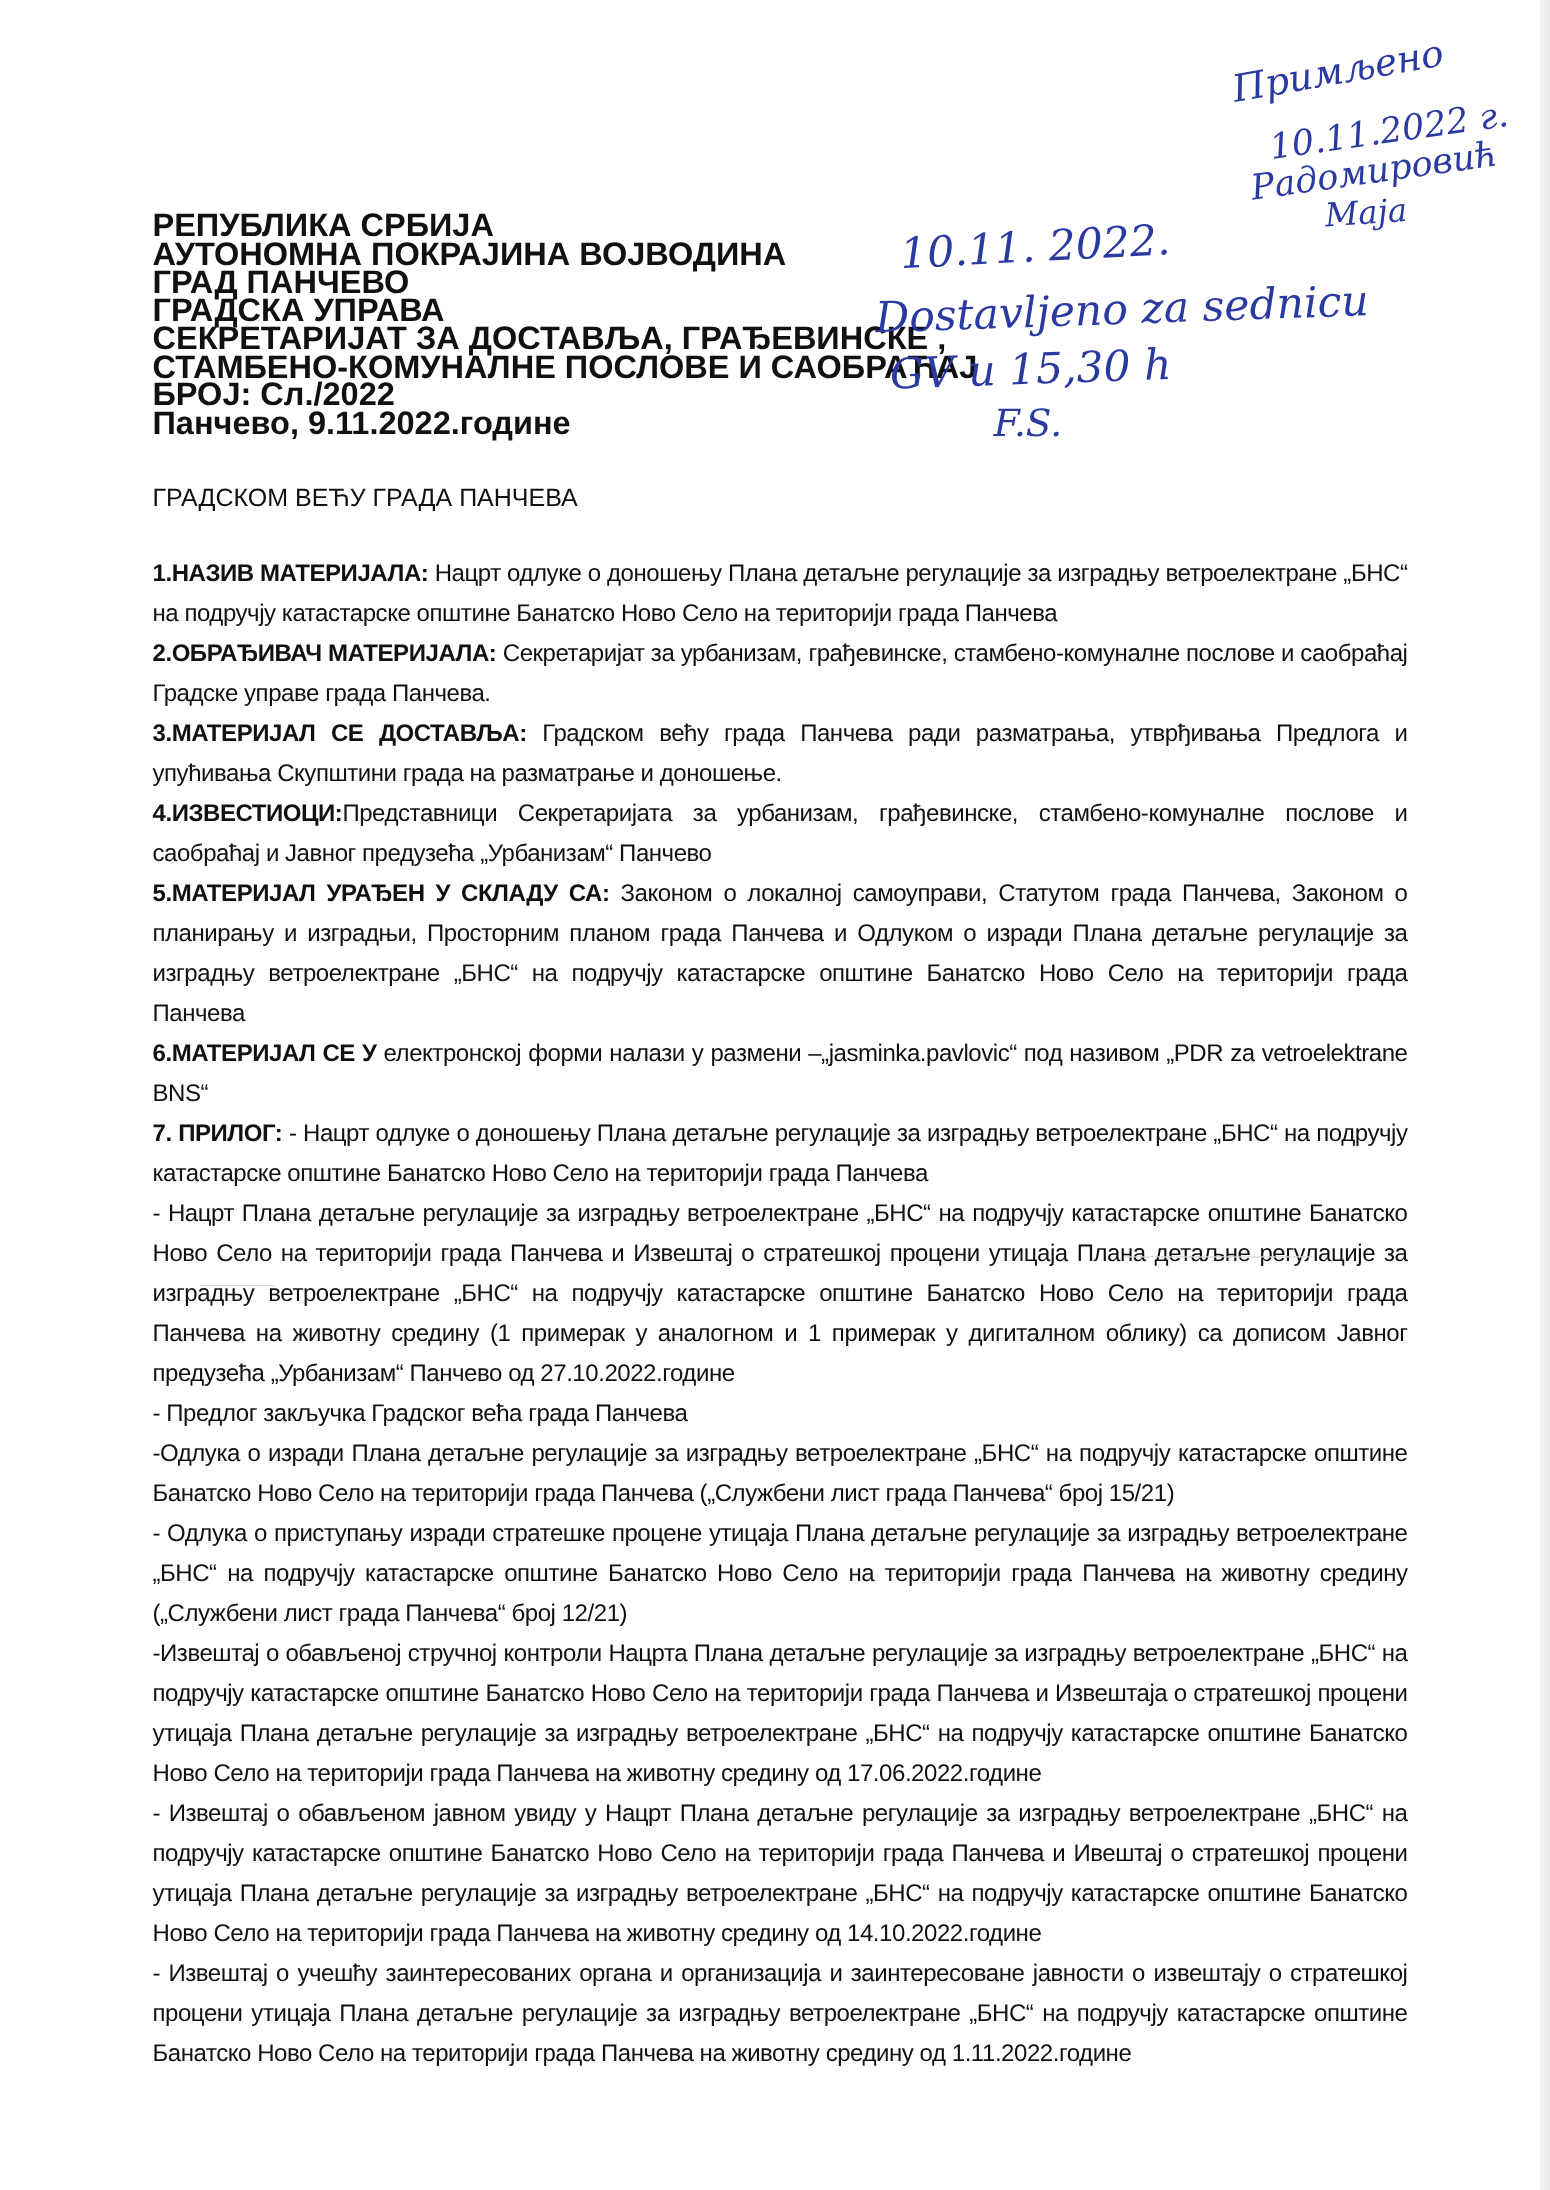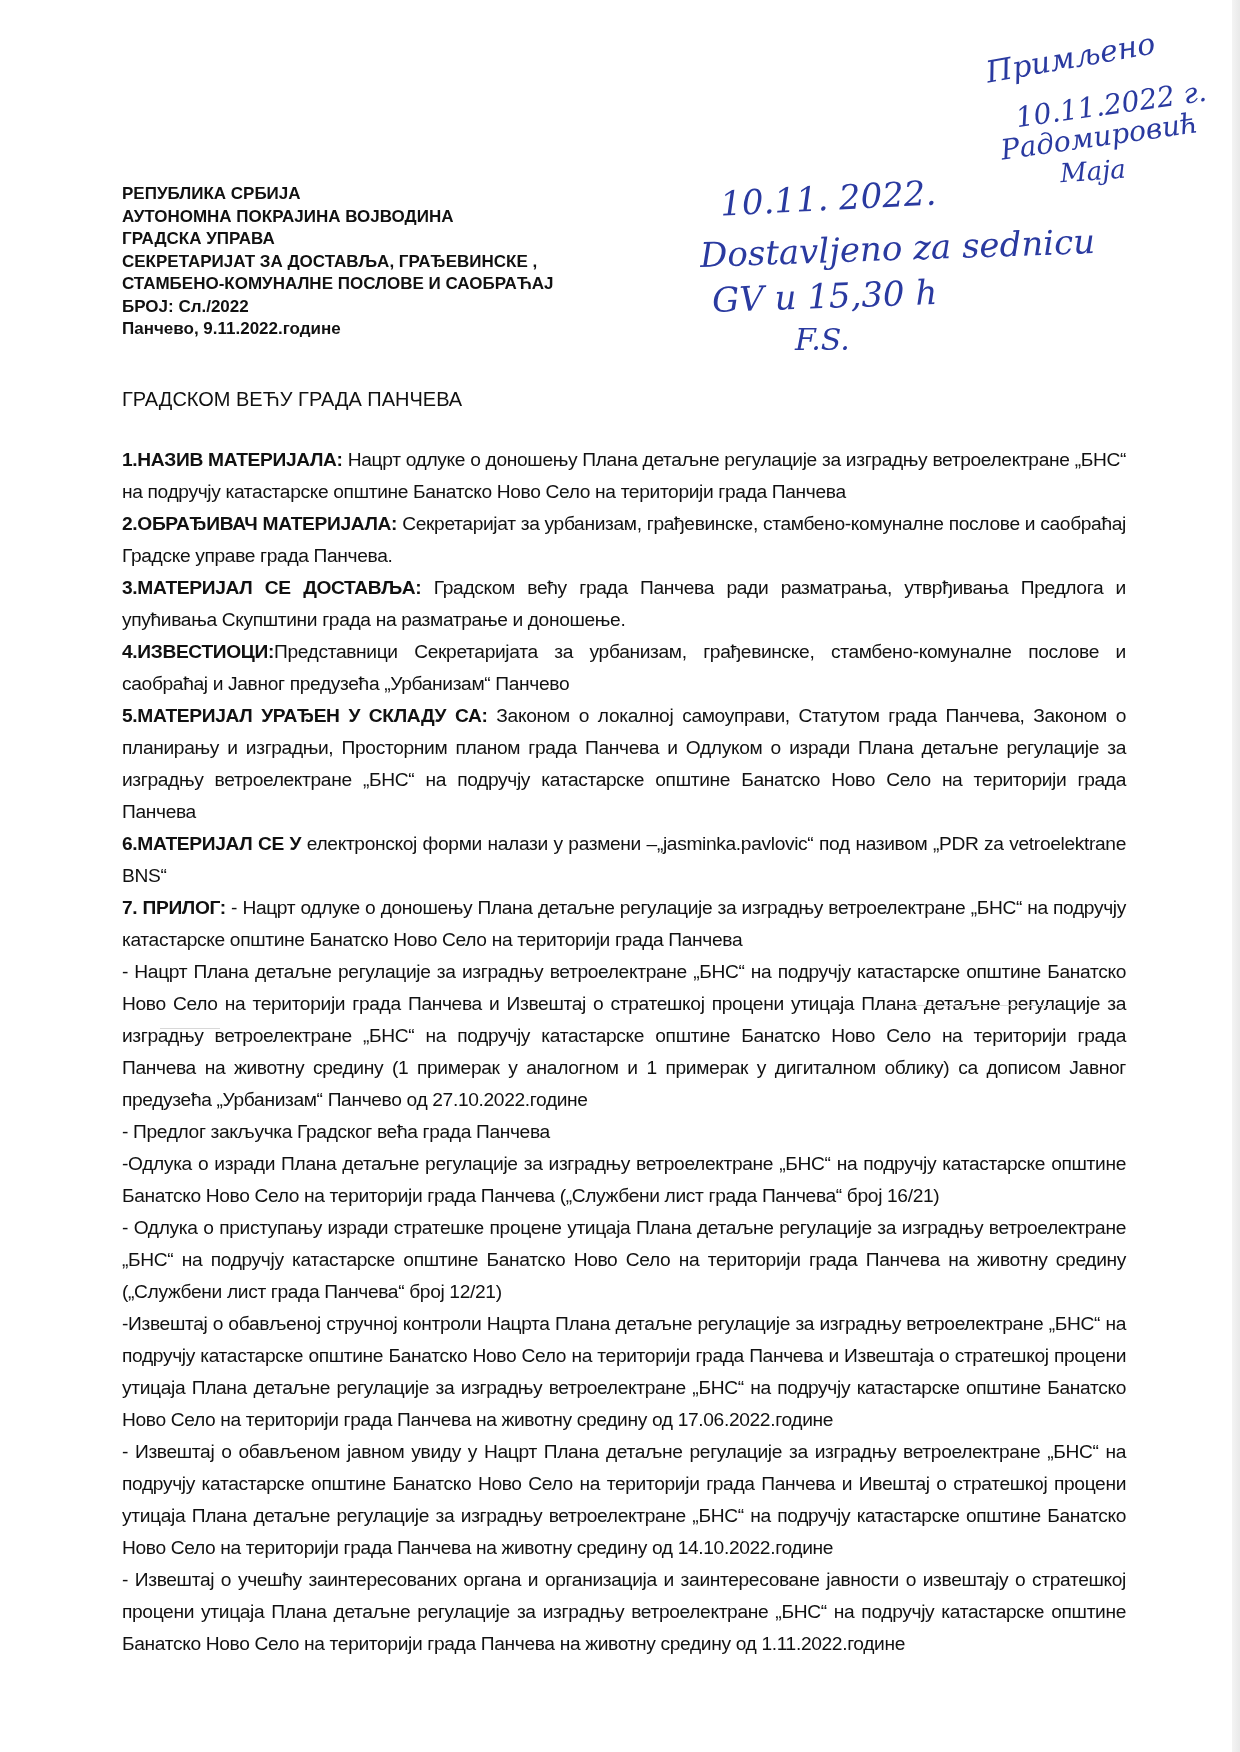--- a/index.html
+++ b/index.html
@@ -21,23 +21,22 @@
       right: 0;
       width: 8px;
       height: 1752px;
       background: linear-gradient(to right, #f4f4f4, #e9e9e9);
     }
     .header-block {
       position: absolute;
       left: 122px;
       top: 169px;
       font-weight: bold;
-      font-size: 17px;
+      font-size: 26px;
       line-height: 22.5px;
-      margin-top: 14px;
     }
     .header-block div { white-space: nowrap; }
     .addressee {
       position: absolute;
       left: 122px;
       top: 388px;
       font-size: 20px;
       line-height: 22px;
       white-space: nowrap;
     }
@@ -82,20 +81,21 @@
     }
   </style>
 </head>
 <body>
 
 <div class="right-edge"></div>
 
 <div class="header-block">
   <div>РЕПУБЛИКА СРБИЈА</div>
   <div>АУТОНОМНА ПОКРАЈИНА ВОЈВОДИНА</div>
+  <div>ГРАД ПАНЧЕВО</div>
   <div>ГРАДСКА УПРАВА</div>
   <div>СЕКРЕТАРИЈАТ ЗА ДОСТАВЉА, ГРАЂЕВИНСКЕ ,</div>
   <div>СТАМБЕНО-КОМУНАЛНЕ ПОСЛОВЕ И САОБРАЋАЈ</div>
   <div>БРОЈ: Сл./2022</div>
   <div>Панчево, 9.11.2022.године</div>
 </div>
 
 <div class="handwriting hw-a1">Примљено</div>
 <div class="handwriting hw-a2">10.11.2022 г.</div>
 <div class="handwriting hw-a3">Радомировић</div>
@@ -111,21 +111,21 @@
 <div class="body-text">
   <p class="narrow"><span class="item-label">1.НАЗИВ МАТЕРИЈАЛА:</span><span> Нацрт одлуке о доношењу Плана детаљне регулације за изградњу ветроелектране „БНС“ на подручју катастарске општине Банатско Ново Село на територији града Панчева</span></p>
   <p class="narrow"><span class="item-label">2.ОБРАЂИВАЧ МАТЕРИЈАЛА:</span><span> Секретаријат за урбанизам, грађевинске, стамбено-комуналне послове и саобраћај Градске управе града Панчева.</span></p>
   <p class="narrow"><span class="item-label">3.МАТЕРИЈАЛ СЕ ДОСТАВЉА:</span><span> Градском већу града Панчева ради разматрања, утврђивања Предлога и упућивања Скупштини града на разматрање и доношење.</span></p>
   <p class="narrow"><span class="item-label">4.ИЗВЕСТИОЦИ:</span><span>Представници Секретаријата за урбанизам, грађевинске, стамбено-комуналне послове и саобраћај и Јавног предузећа „Урбанизам“ Панчево</span></p>
   <p class="narrow"><span class="item-label">5.МАТЕРИЈАЛ УРАЂЕН У СКЛАДУ СА:</span><span> Законом о локалној самоуправи, Статутом града Панчева, Законом о планирању и изградњи, Просторним планом града Панчева и  Одлуком  о изради Плана детаљне регулације за изградњу ветроелектране „БНС“ на подручју катастарске општине Банатско Ново Село на територији града Панчева</span></p>
   <p class="narrow"><span class="item-label">6.МАТЕРИЈАЛ СЕ У</span><span>  електронској форми налази у размени –„jasminka.pavlovic“ под називом  „PDR za vetroelektrane BNS“</span></p>
   <p class="narrow"><span class="item-label">7. ПРИЛОГ:</span><span>  - Нацрт одлуке о доношењу Плана детаљне регулације за изградњу ветроелектране „БНС“ на подручју катастарске општине Банатско Ново Село на територији града Панчева</span></p>
   <p class="narrow">- Нацрт  Плана детаљне регулације за изградњу ветроелектране „БНС“ на подручју катастарске општине Банатско Ново Село на територији града Панчева   и Извештај о стратешкој процени утицаја Плана детаљне регулације за изградњу ветроелектране „БНС“ на подручју катастарске општине Банатско Ново Село на територији града Панчева  на животну средину (1 примерак у аналогном и 1 примерак у дигиталном облику) са дописом Јавног предузећа „Урбанизам“ Панчево од 27.10.2022.године</p>
   <p class="narrow">- Предлог закључка Градског већа града Панчева</p>
-  <p class="narrow">-Одлука о  изради  Плана детаљне регулације за изградњу ветроелектране „БНС“ на подручју катастарске општине Банатско Ново Село на територији града Панчева  („Службени лист града Панчева“ број 16/21)</p>
+  <p class="narrow">-Одлука о  изради  Плана детаљне регулације за изградњу ветроелектране „БНС“ на подручју катастарске општине Банатско Ново Село на територији града Панчева  („Службени лист града Панчева“ број 15/21)</p>
   <p class="narrow">- Одлука о приступању изради стратешке процене утицаја Плана детаљне регулације за изградњу ветроелектране „БНС“ на подручју катастарске општине Банатско Ново Село на територији града Панчева   на животну средину („Службени лист града Панчева“ број 12/21)</p>
   <p class="narrow">-Извештај о обављеној стручној контроли Нацрта Плана детаљне регулације за изградњу ветроелектране „БНС“ на подручју катастарске општине Банатско Ново Село на територији града Панчева и Извештаја о стратешкој процени утицаја Плана детаљне регулације за изградњу ветроелектране „БНС“ на подручју катастарске општине Банатско Ново Село на територији града Панчева  на животну средину од  17.06.2022.године</p>
   <p class="narrow">- Извештај о  обављеном јавном увиду у Нацрт Плана детаљне регулације за изградњу ветроелектране „БНС“ на подручју катастарске општине Банатско Ново Село на територији града Панчева  и Ивештај о стратешкој процени утицаја Плана детаљне регулације за изградњу ветроелектране „БНС“ на подручју катастарске општине Банатско Ново Село на територији града Панчева   на животну средину од 14.10.2022.године</p>
   <p class="narrow">- Извештај о учешћу заинтересованих органа и организација и заинтересоване јавности о извештају о стратешкој процени утицаја Плана детаљне регулације за изградњу ветроелектране „БНС“ на подручју катастарске општине Банатско Ново Село на територији града Панчева   на животну средину од 1.11.2022.године</p>
 </div>
 
 <div class="faint-mark" style="left:900px; top:1005px; width:150px;"></div>
 <div class="faint-mark" style="left:160px; top:1028px; width:60px;"></div>
 
 </body></html>

